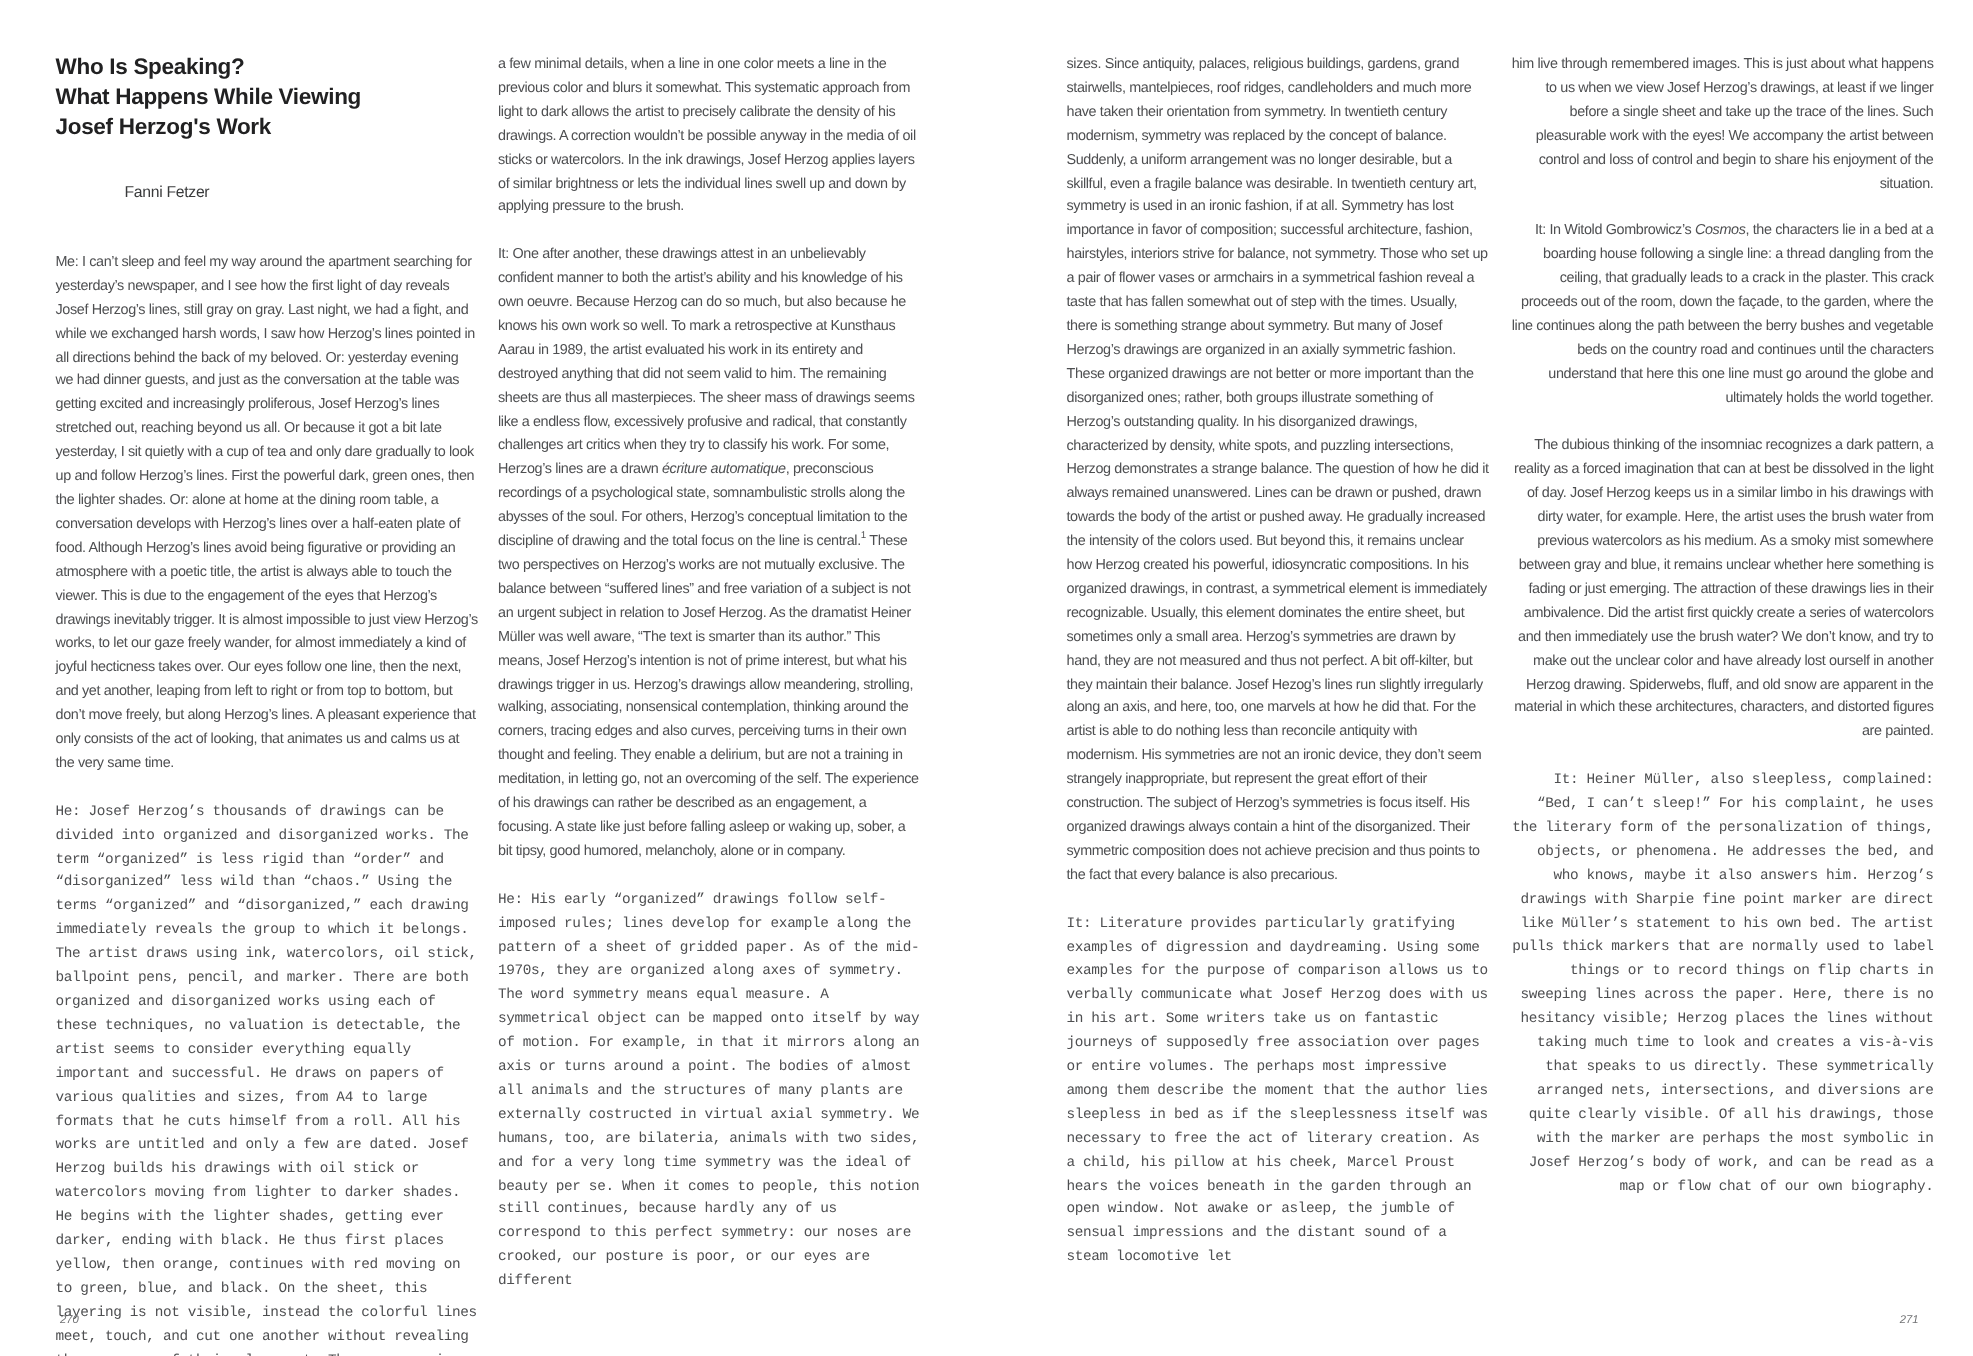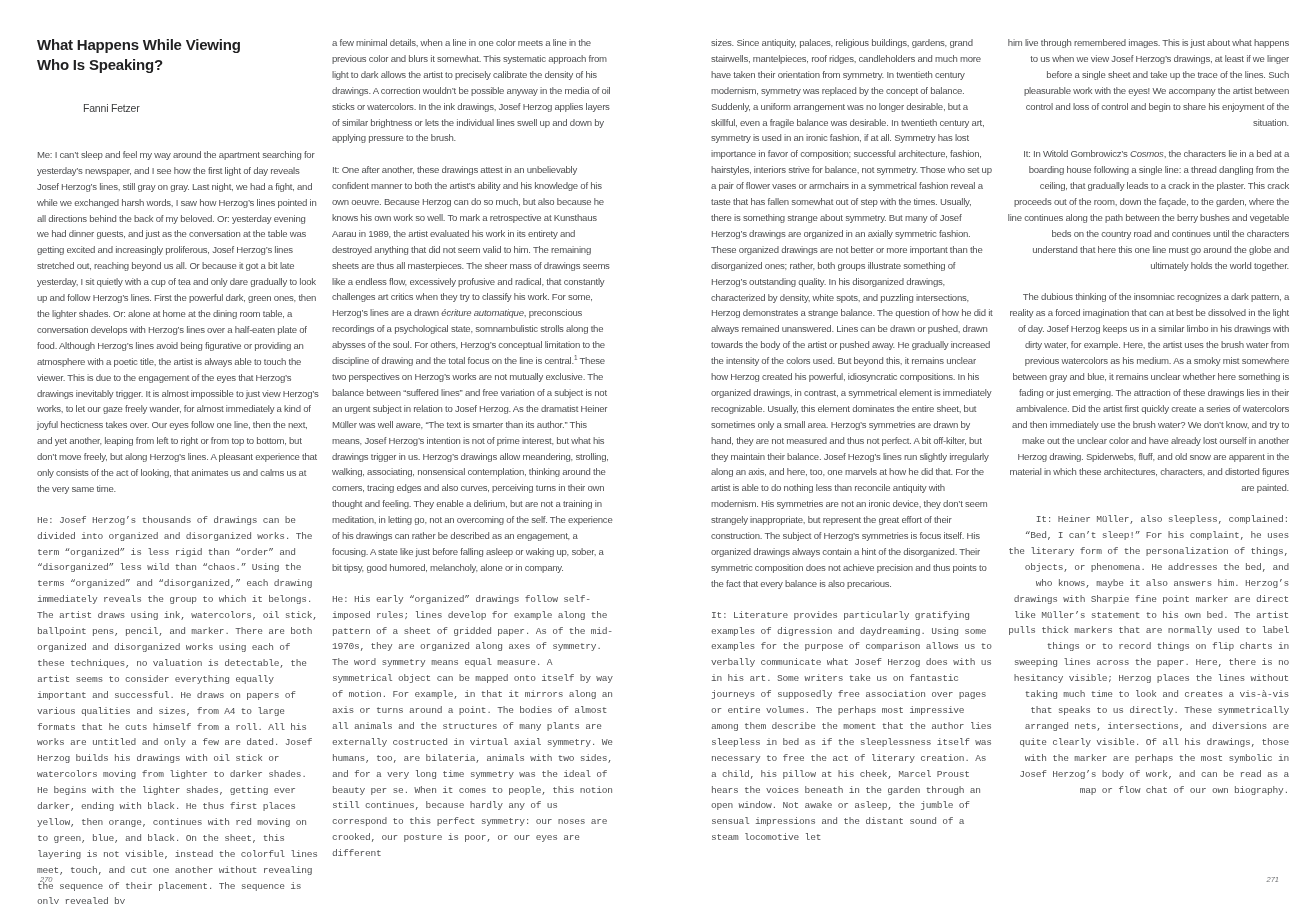--- a/index.html
+++ b/index.html
@@ -56,22 +56,23 @@
   .folio-right { right: 36px; }
 </style>
 </head>
 <body>
 
 <div class="spread">
 
   <div class="page page-left">
     <div class="col">
       <h1 class="title">
+        <span>Who Is Speaking?</span>
         <span>What Happens While Viewing</span>
-        <span>Who Is Speaking?</span>
+        <span>Josef Herzog's Work</span>
       </h1>
       <div class="author">Fanni Fetzer</div>
       <p>Me: I can’t sleep and feel my way around the apartment searching for yesterday’s newspaper, and I see how the first light of day reveals Josef Herzog’s lines, still gray on gray. Last night, we had a fight, and while we exchanged harsh words, I saw how Herzog’s lines pointed in all directions behind the back of my beloved. Or: yesterday evening we had dinner guests, and just as the conversation at the table was getting excited and increasingly proliferous, Josef Herzog’s lines stretched out, reaching beyond us all. Or because it got a bit late yesterday, I sit quietly with a cup of tea and only dare gradually to look up and follow Herzog’s lines. First the powerful dark, green ones, then the lighter shades. Or: alone at home at the dining room table, a conversation develops with Herzog’s lines over a half-eaten plate of food. Although Herzog’s lines avoid being figurative or providing an atmosphere with a poetic title, the artist is always able to touch the viewer. This is due to the engagement of the eyes that Herzog’s drawings inevitably trigger. It is almost impossible to just view Herzog’s works, to let our gaze freely wander, for almost immediately a kind of joyful hecticness takes over. Our eyes follow one line, then the next, and yet another, leaping from left to right or from top to bottom, but don’t move freely, but along Herzog’s lines. A pleasant experience that only consists of the act of looking, that animates us and calms us at the very same time.</p>
       <p>He: Josef Herzog’s thousands of drawings can be divided into organized and disorganized works. The term “organized” is less rigid than “order” and “disorganized” less wild than “chaos.” Using the terms “organized” and “disorganized,” each drawing immediately reveals the group to which it belongs. The artist draws using ink, watercolors, oil stick, ballpoint pens, pencil, and marker. There are both organized and disorganized works using each of these techniques, no valuation is detectable, the artist seems to consider everything equally important and successful. He draws on papers of various qualities and sizes, from A4 to large formats that he cuts himself from a roll. All his works are untitled and only a few are dated. Josef Herzog builds his drawings with oil stick or watercolors moving from lighter to darker shades. He begins with the lighter shades, getting ever darker, ending with black. He thus first places yellow, then orange, continues with red moving on to green, blue, and black. On the sheet, this layering is not visible, instead the colorful lines meet, touch, and cut one another without revealing the sequence of their placement. The sequence is only revealed by</p>
     </div>
 
     <div class="col">
       <p>a few minimal details, when a line in one color meets a line in the previous color and blurs it somewhat. This systematic approach from light to dark allows the artist to precisely calibrate the density of his drawings. A correction wouldn’t be possible anyway in the media of oil sticks or watercolors. In the ink drawings, Josef Herzog applies layers of similar brightness or lets the individual lines swell up and down by applying pressure to the brush.</p>
       <p><span>It: One after another, these drawings attest in an unbelievably confident manner to both the artist’s ability and his knowledge of his own oeuvre. Because Herzog can do so much, but also because he knows his own work so well. To mark a retrospective at Kunsthaus Aarau in 1989, the artist evaluated his work in its entirety and destroyed anything that did not seem valid to him. The remaining sheets are thus all masterpieces. The sheer mass of drawings seems like a endless flow, excessively profusive and radical, that constantly challenges art critics when they try to classify his work. For some, Herzog’s lines are a drawn </span><i class="it">écriture automatique</i><span>, preconscious recordings of a psychological state, somnambulistic strolls along the abysses of the soul. For others, Herzog’s conceptual limitation to the discipline of drawing and the total focus on the line is central.</span><sup class="fn">1</sup><span> These two perspectives on Herzog’s works are not mutually exclusive. The balance between “suffered lines” and free variation of a subject is not an urgent subject in relation to Josef Herzog. As the dramatist Heiner Müller was well aware, “The text is smarter than its author.” This means, Josef Herzog’s intention is not of prime interest, but what his drawings trigger in us. Herzog’s drawings allow meandering, strolling, walking, associating, nonsensical contemplation, thinking around the corners, tracing edges and also curves, perceiving turns in their own thought and feeling. They enable a delirium, but are not a training in meditation, in letting go, not an overcoming of the self. The experience of his drawings can rather be described as an engagement, a focusing. A state like just before falling asleep or waking up, sober, a bit tipsy, good humored, melancholy, alone or in company.</span></p>
       <p>He: His early “organized” drawings follow self-imposed rules; lines develop for example along the pattern of a sheet of gridded paper. As of the mid-1970s, they are organized along axes of symmetry. The word symmetry means equal measure. A symmetrical object can be mapped onto itself by way of motion. For example, in that it mirrors along an axis or turns around a point. The bodies of almost all animals and the structures of many plants are externally costructed in virtual axial symmetry. We humans, too, are bilateria, animals with two sides, and for a very long time symmetry was the ideal of beauty per se. When it comes to people, this notion still continues, because hardly any of us correspond to this perfect symmetry: our noses are crooked, our posture is poor, or our eyes are different</p>

